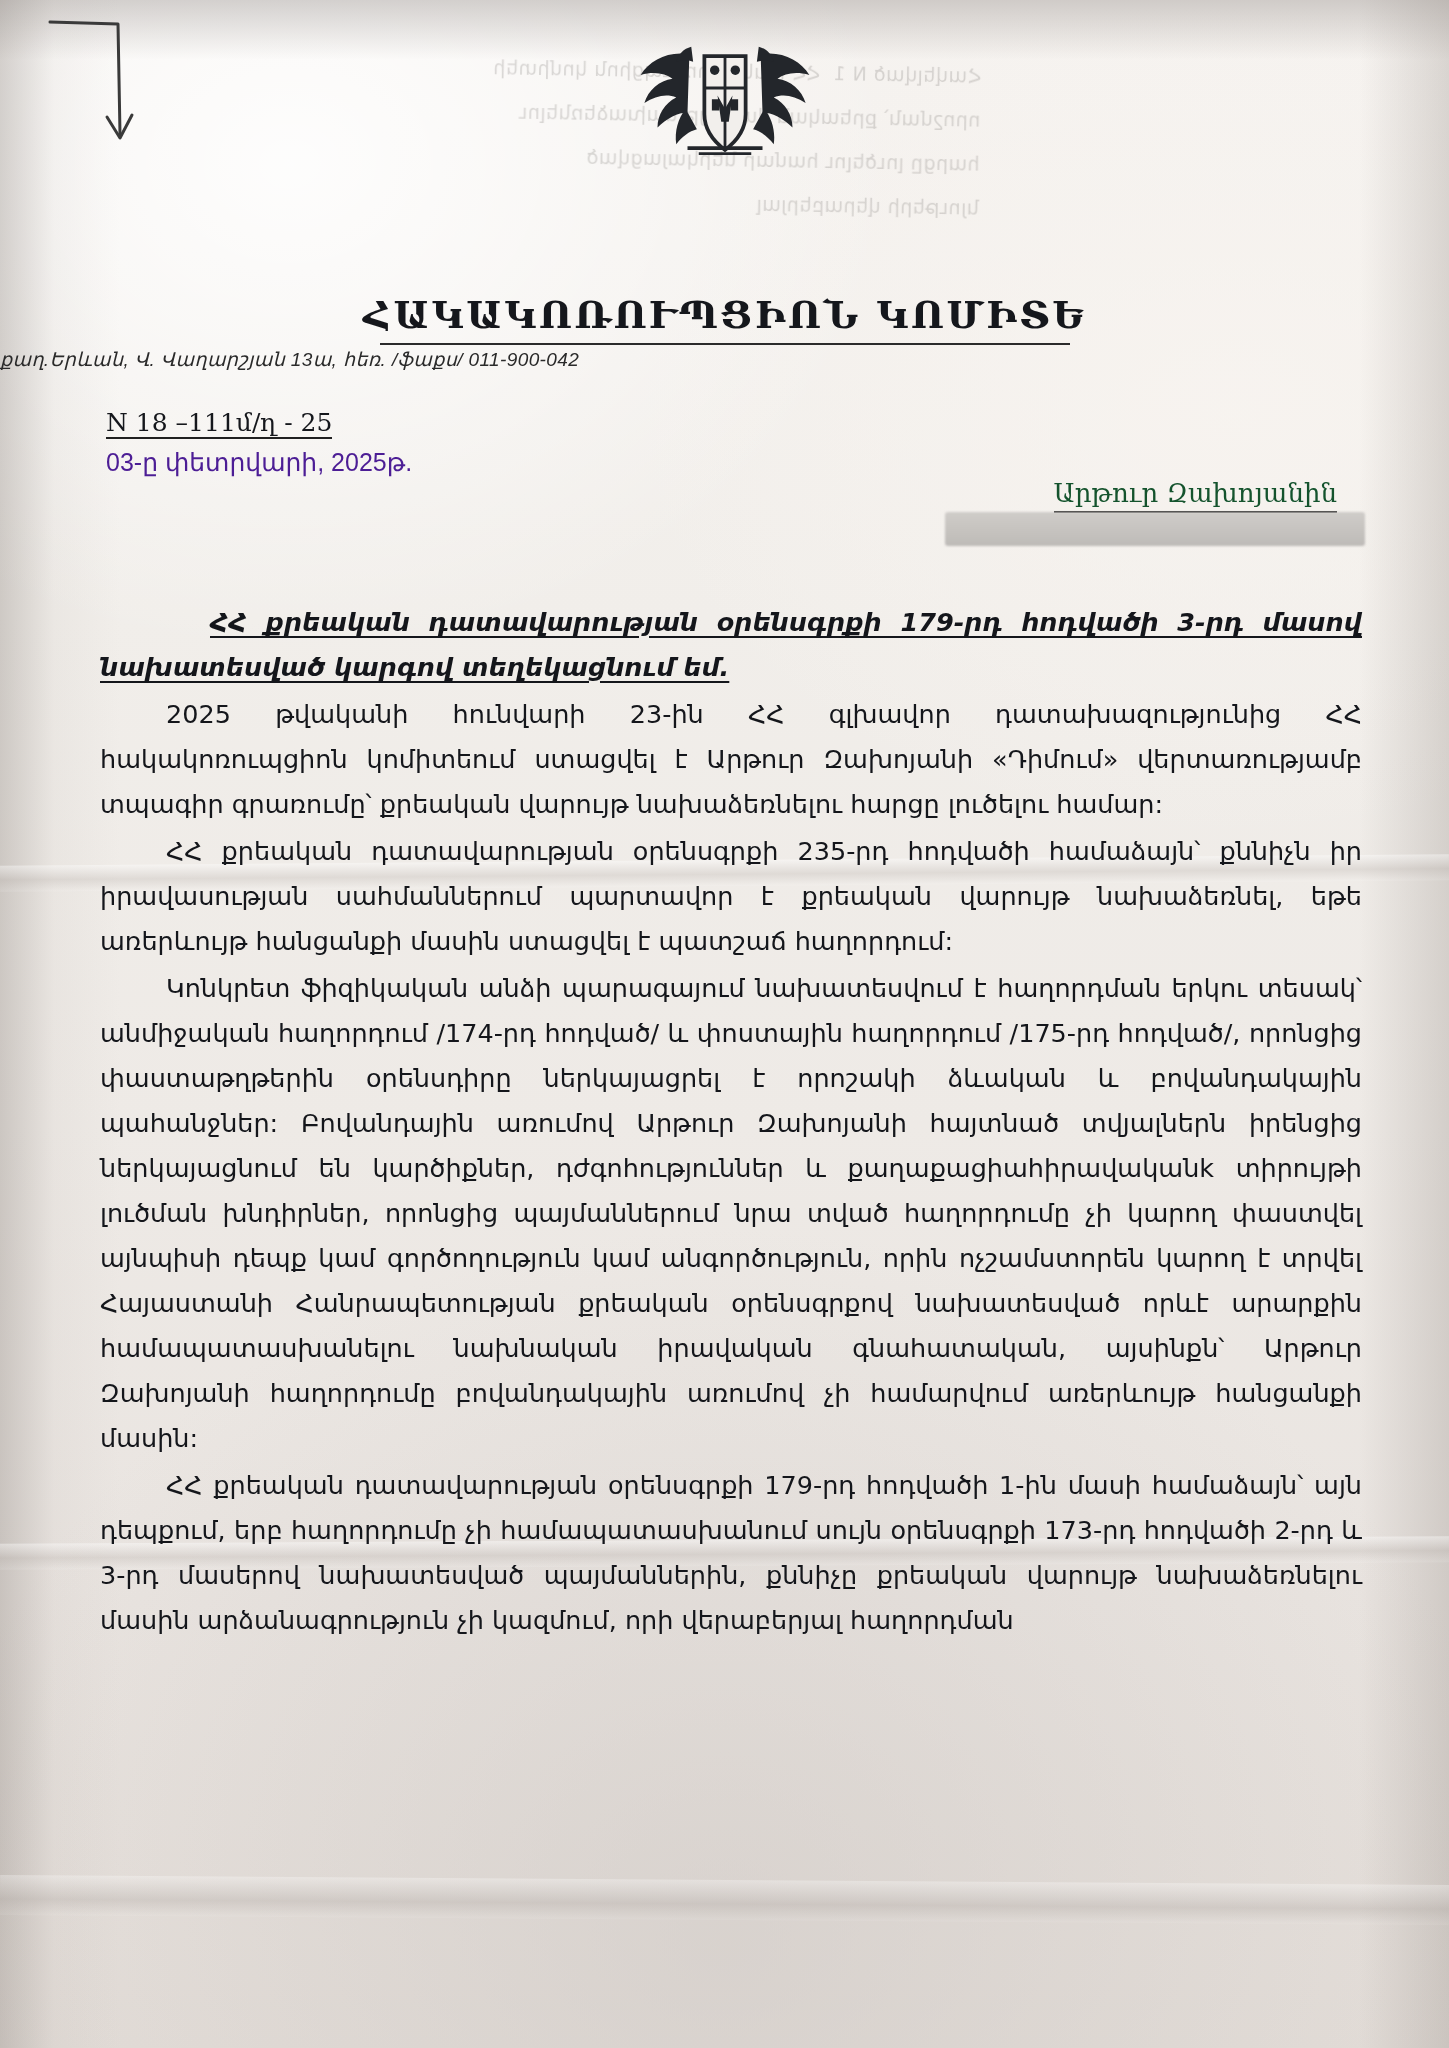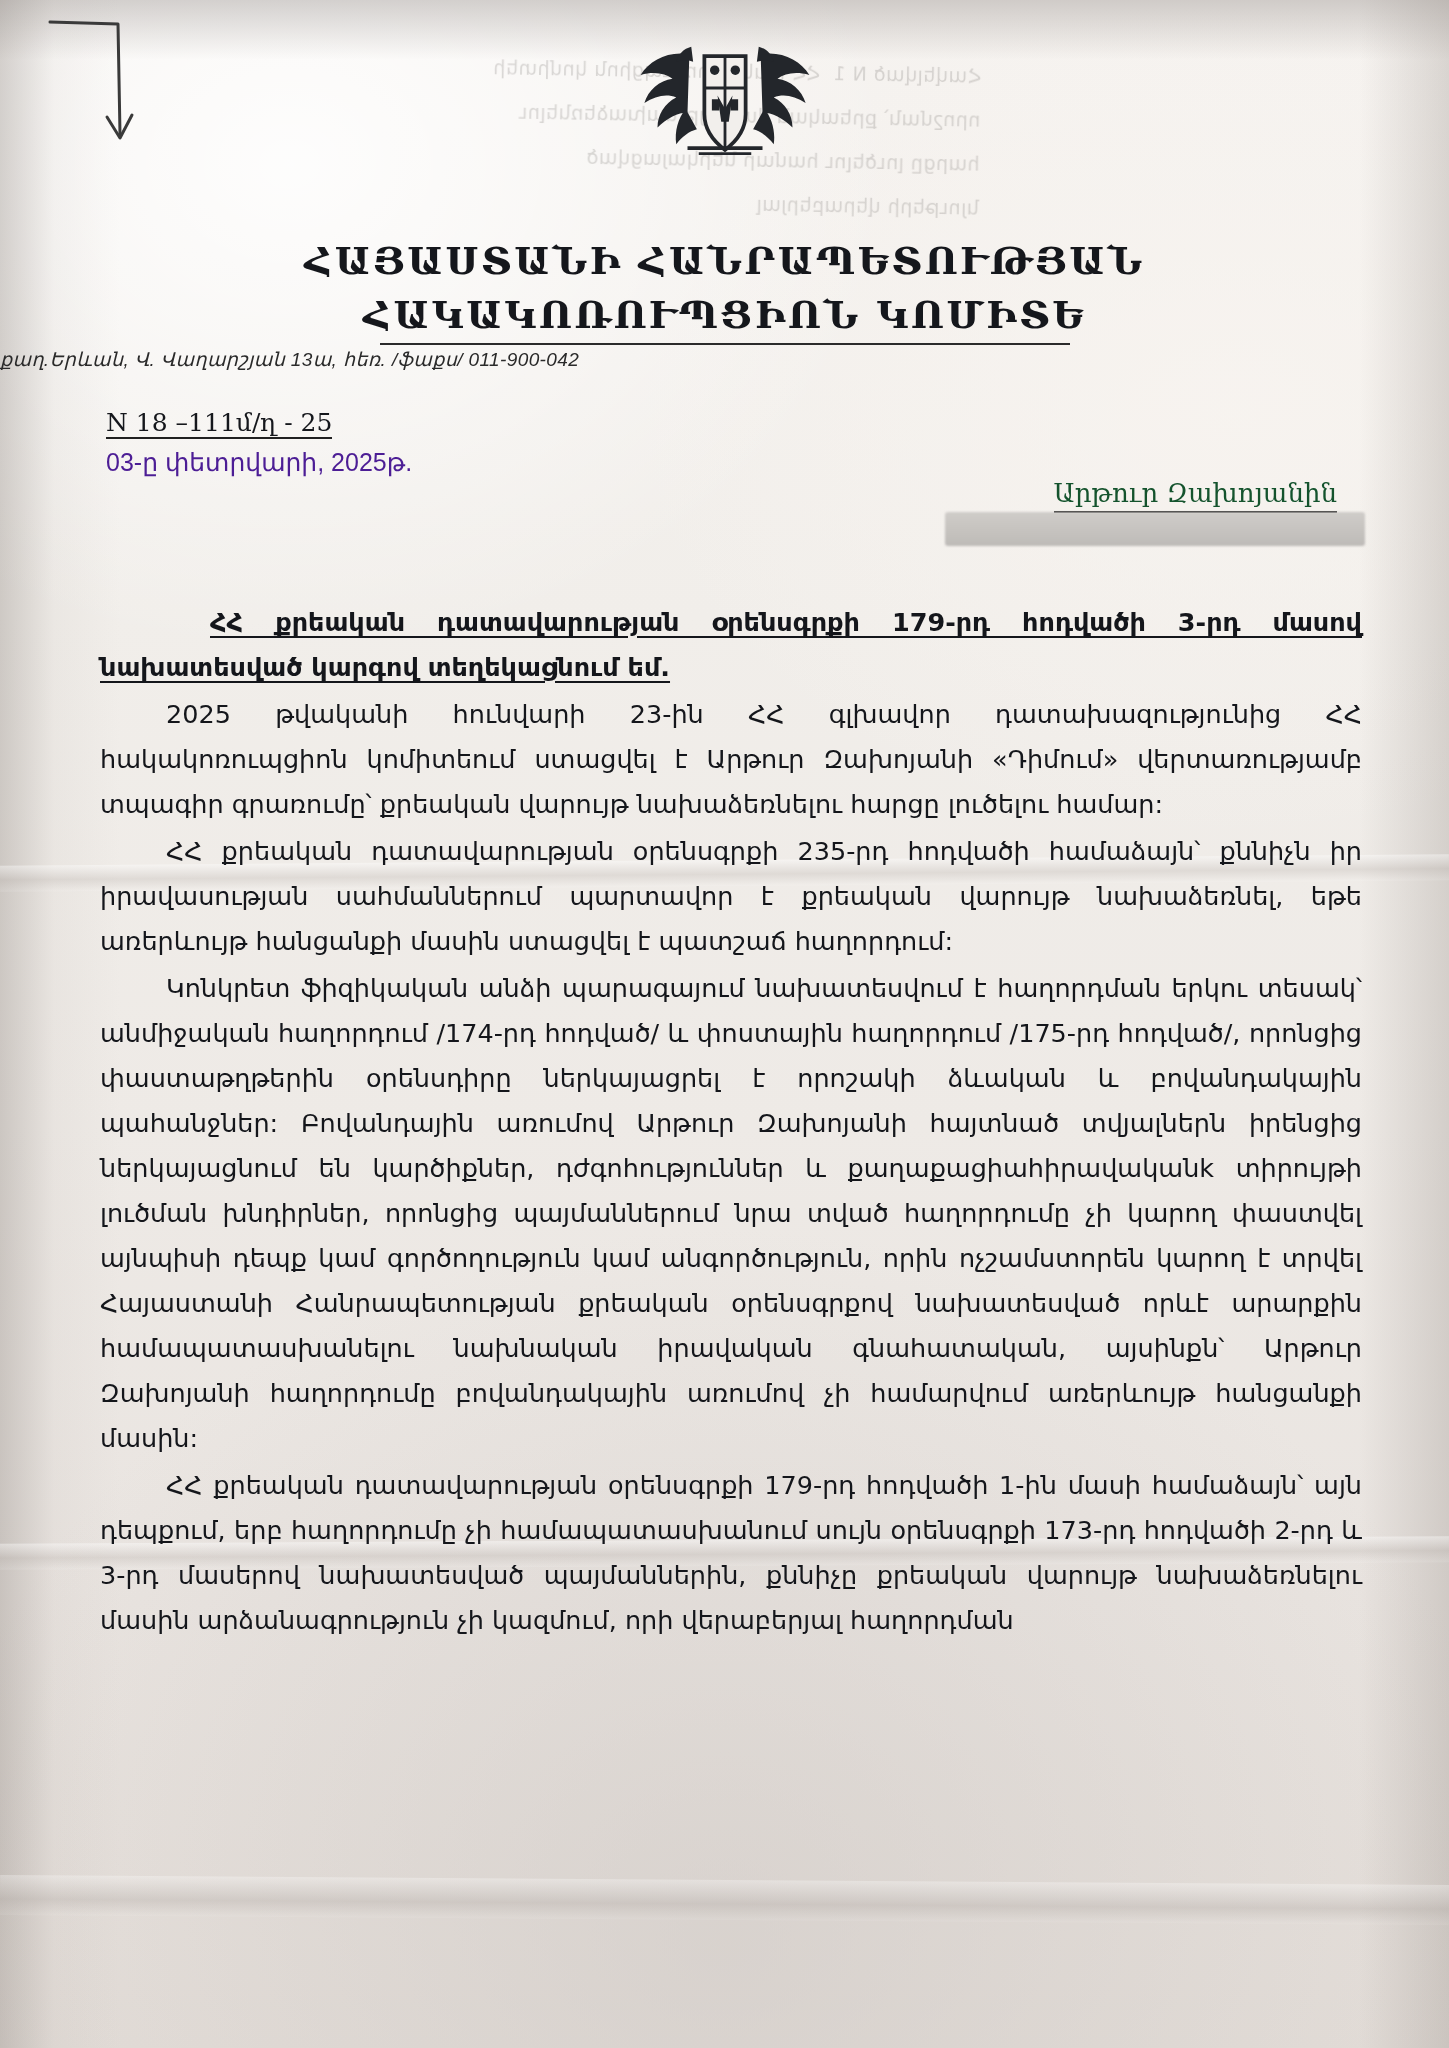--- a/index.html
+++ b/index.html
@@ -179,20 +179,21 @@
   }
   .body-text p { margin: 0 0 2px 0; }
   .indent { text-indent: 66px; }
   .title-line {
     font-weight: 700;
     text-decoration: underline;
     text-underline-offset: 5px;
     text-align: justify;
     margin-bottom: 18px;
     text-indent: 110px;
+    font-style: italic;
   }
   .para-hl {
     background: linear-gradient(90deg, rgba(240,128,122,0.60) 0%, rgba(240,128,122,0.62) 86%, rgba(240,128,122,0.0) 100%);
     margin-bottom: 2px;
   }
 </style>
 </head>
 <body>
 
 <div class="page">
@@ -238,21 +239,20 @@
       <path d="M92 72 L100 86 L108 72 L104 100 L96 100 Z" fill="#23262b"></path>
       <circle cx="89" cy="45" r="5" fill="#23262b"></circle>
       <circle cx="111" cy="45" r="5" fill="#23262b"></circle>
       <rect x="86" y="76" width="8" height="12" fill="#23262b"></rect>
       <rect x="106" y="76" width="8" height="12" fill="#23262b"></rect>
 
       <path d="M60 128 L140 128" stroke="#23262b" stroke-width="4"></path>
       <path d="M72 134 L128 134" stroke="#23262b" stroke-width="3"></path>
     </svg>
 
-    <div class="org-line1">ՀԱՅԱՍՏԱՆԻ ՀԱՆՐԱՊԵՏՈՒԹՅԱՆ</div>
     <div class="org-line2">ՀԱԿԱԿՈՌՈՒՊՑԻՈՆ ԿՈՄԻՏԵ</div>
     <div class="rule"></div>
     <div class="org-address">քաղ.Երևան,  Վ. Վաղարշյան 13ա,  հեռ. /ֆաքս/ 011-900-042</div>
 
     <div class="ref-no">N  18 –111մ/ղ - 25</div>
     <div class="ref-date">03-ը փետրվարի, 2025թ.</div>
     <div class="addressee">Արթուր Զախոյանին</div>
     <div class="redaction"></div>
 
     <div class="body-text">

